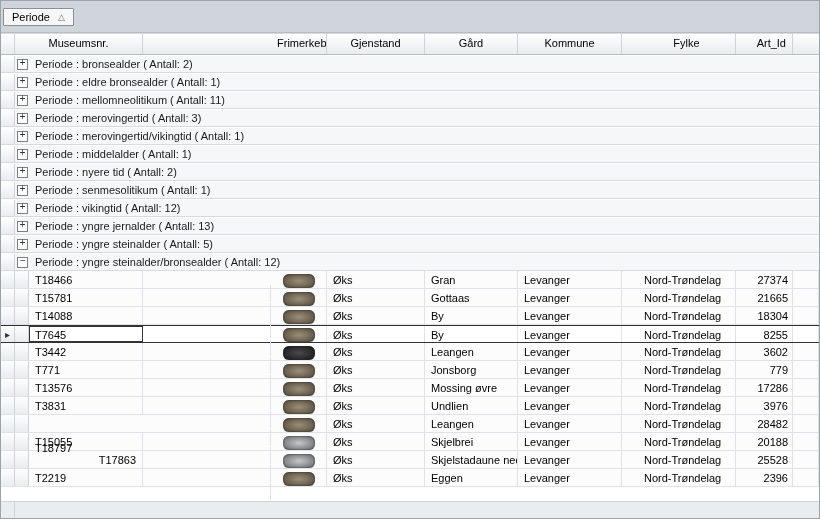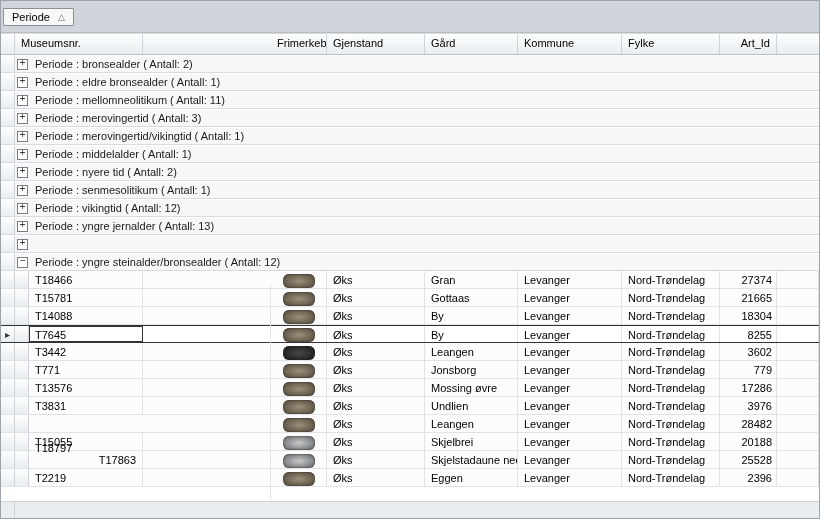--- a/index.html
+++ b/index.html
@@ -58,28 +58,29 @@
     flex: 0 0 14px;
     border-right: 1px solid #cfd3d8;
     background: linear-gradient(#fdfefe,#e9edf0);
   }
   .col {
     border-right: 1px solid #cfd3d8;
     padding: 3px 6px;
     white-space: nowrap;
     overflow: hidden;
     text-overflow: clip;
+    text-align: center;
   }
   .c-museum { width: 128px; flex: 0 0 128px; }
   .c-unr    { width: 128px; flex: 0 0 128px; margin-top: 28px; }
   .c-frim   { width: 56px; flex: 0 0 56px; }
   .c-gjen   { width: 98px; flex: 0 0 98px; }
   .c-gard   { width: 93px; flex: 0 0 93px; }
   .c-komm   { width: 104px; flex: 0 0 104px; }
-  .c-fylke  { width: 98px; flex: 0 0 98px; }
+  .c-fylke  { width: 98px; flex: 0 0 98px; margin-left: 16px; }
   .c-art    { width: 57px; flex: 0 0 57px; text-align: right; }
   .spacer   { flex: 1 1 auto; }
 
   
   .group-row, .data-row {
     display: flex;
     align-items: center;
     height: 18px;
     border-bottom: 1px solid #dfe3e7;
     background: #fcfcfd;
@@ -234,20 +235,21 @@
         <span class="group-text">Periode : vikingtid ( Antall: 12)</span>
       </div>
       <div class="group-row">
         <div class="stub"></div>
         <span class="expander">+</span>
         <span class="group-text">Periode : yngre jernalder ( Antall: 13)</span>
       </div>
       <div class="group-row">
         <div class="stub"></div>
         <span class="expander">+</span>
+        <span class="group-text">Periode : yngre steinalder ( Antall: 5)</span>
       </div>
       <div class="group-row">
         <div class="stub"></div>
         <span class="expander">−</span>
         <span class="group-text">Periode : yngre steinalder/bronsealder ( Antall: 12)</span>
       </div>
       <div class="data-row">
         <div class="stub"></div>
         <div class="stub"></div>
         <div class="cell c-museum" style="width:114px;flex:0 0 114px;">T18466</div>

